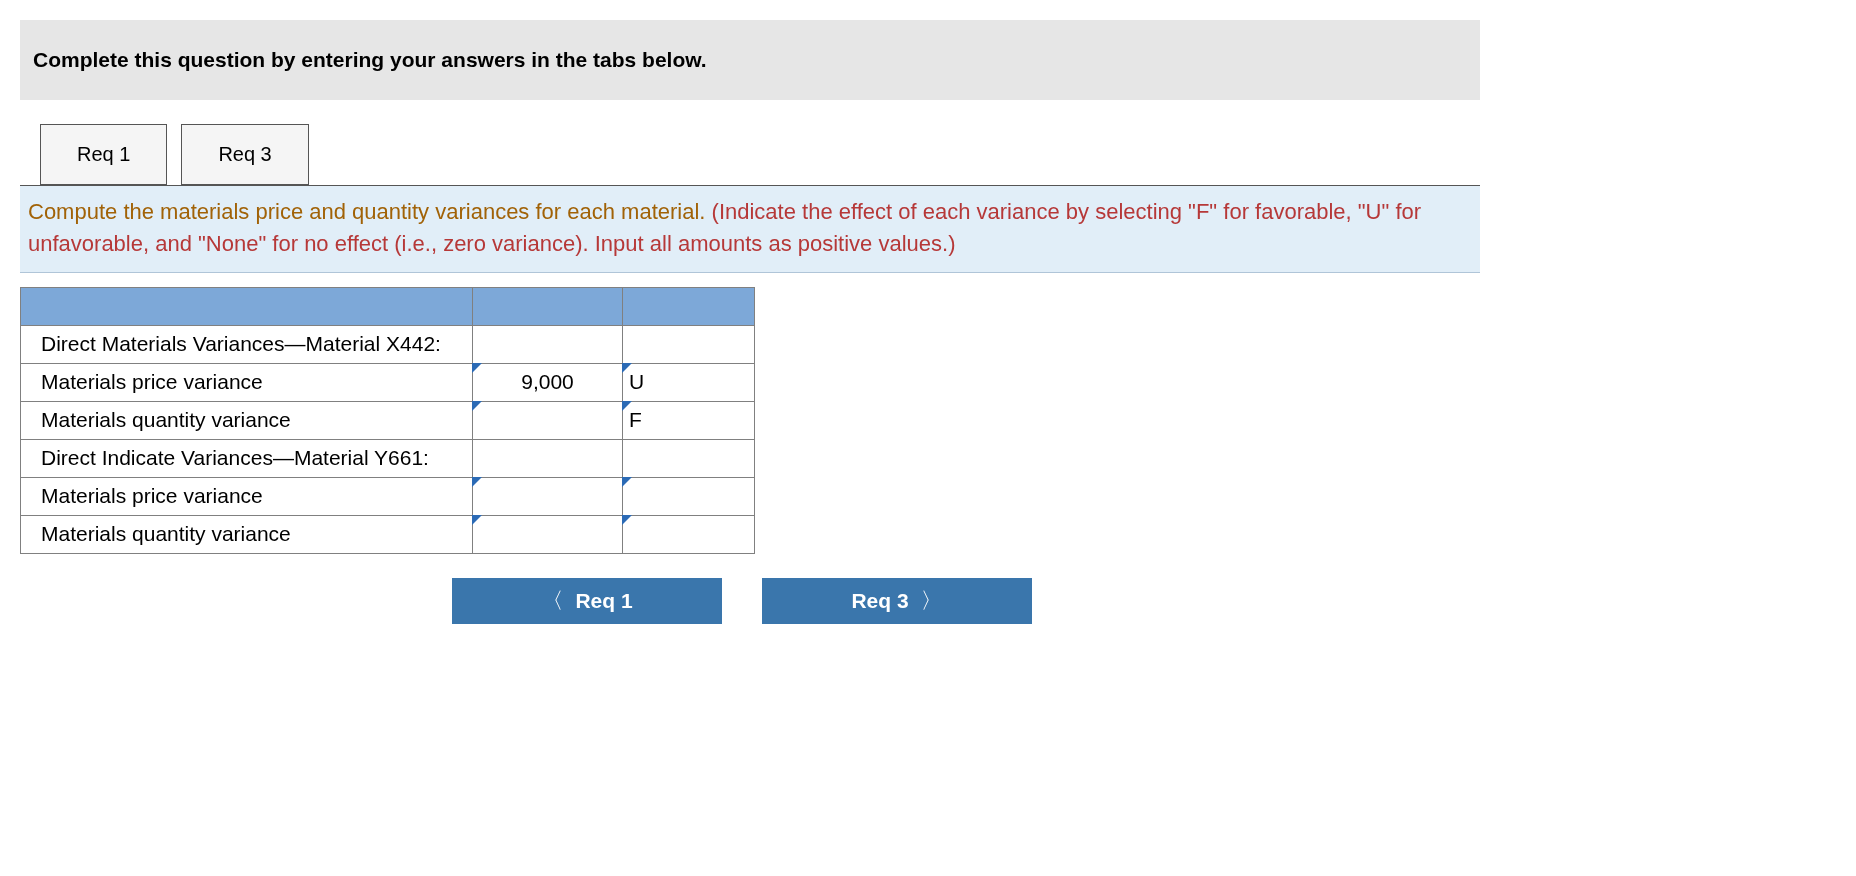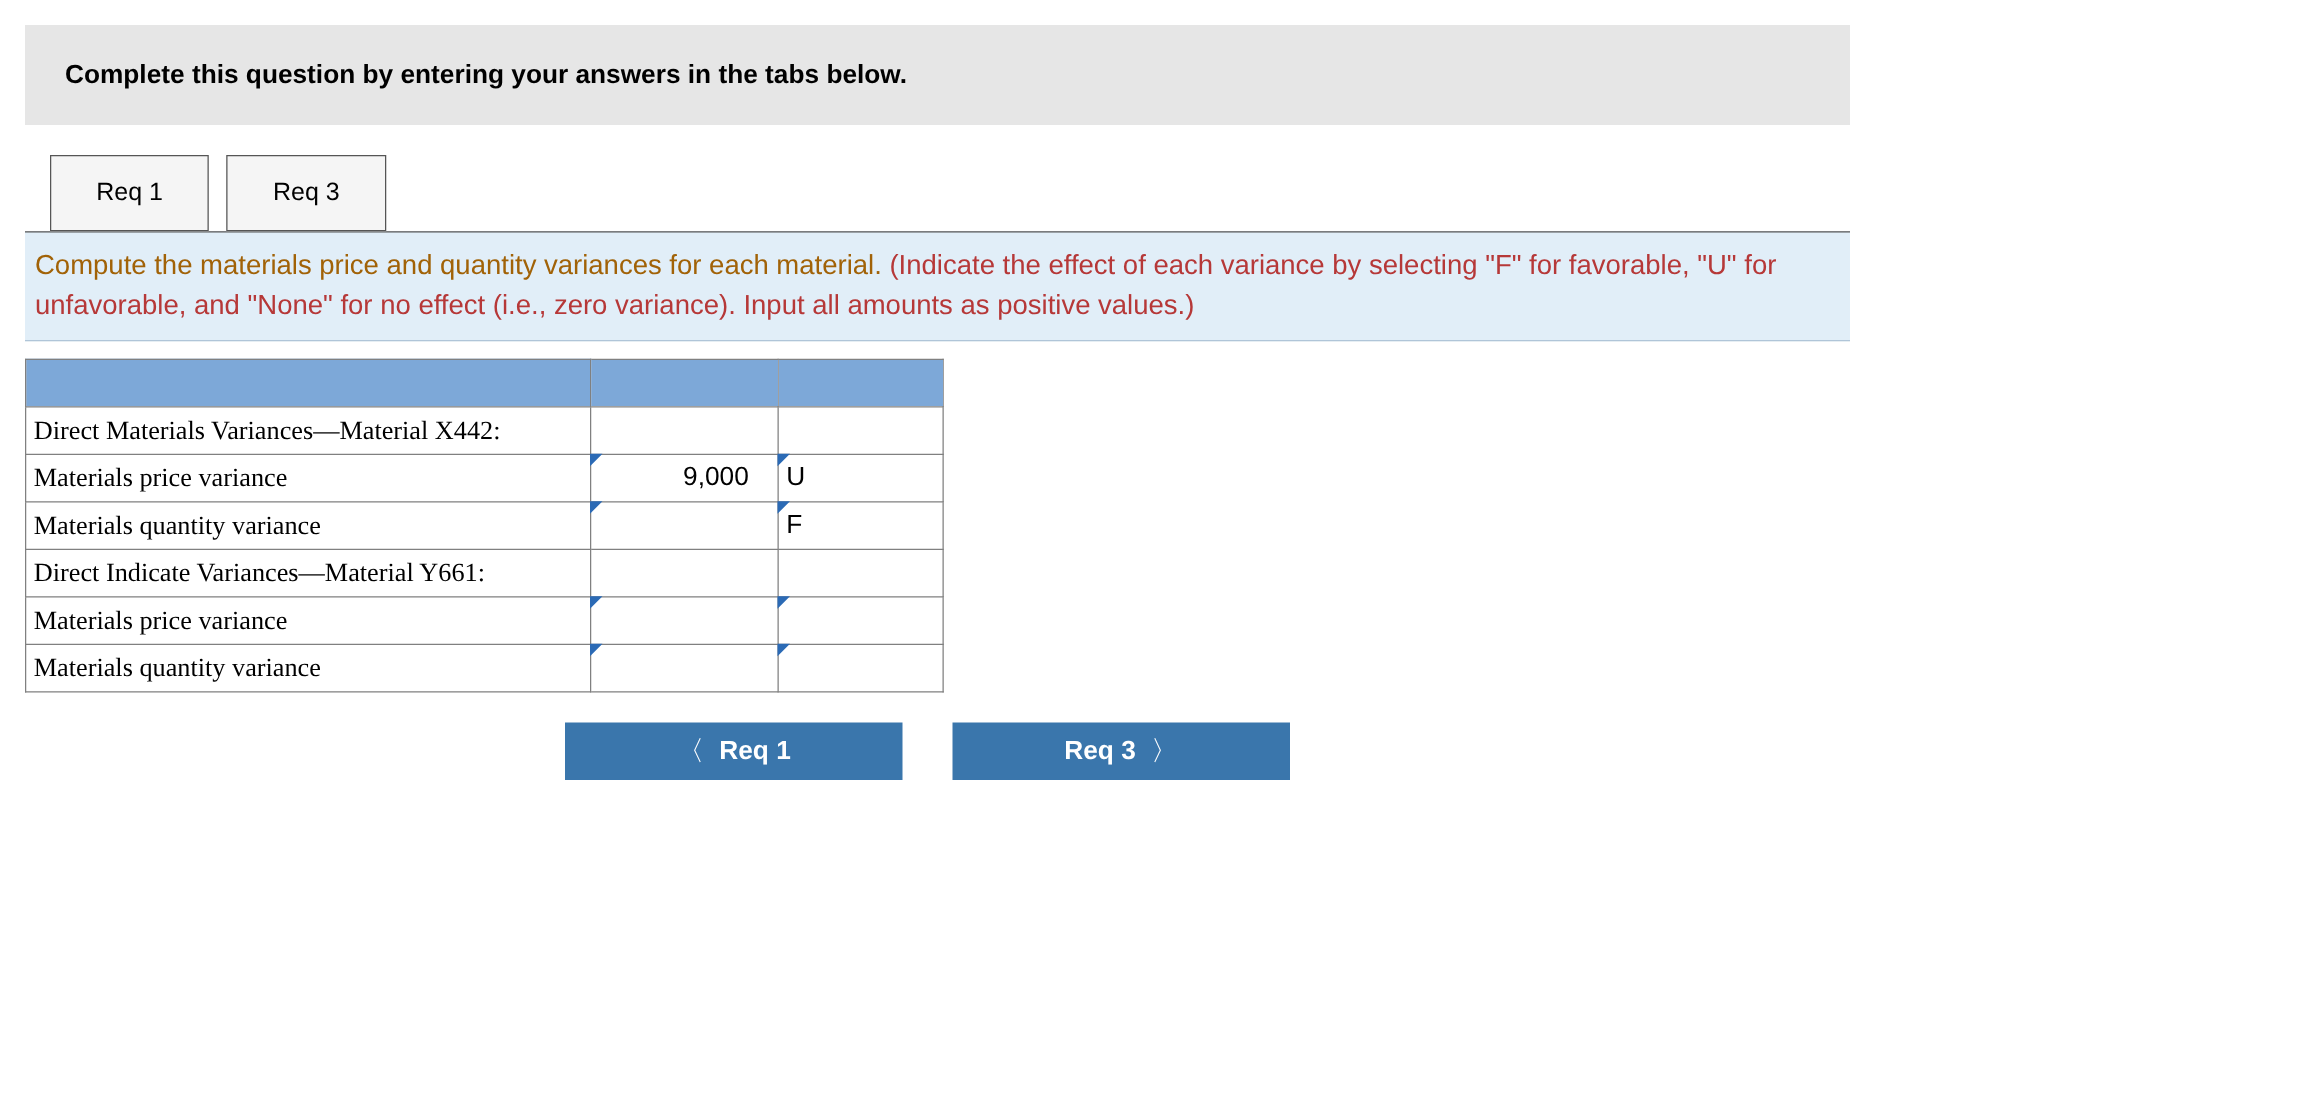--- a/index.html
+++ b/index.html
@@ -11,21 +11,21 @@
       font-family: Verdana, Arial, sans-serif;
       font-size: 20px;
       background: #ffffff;
       padding: 20px;
     }
     .container {
       width: 1460px;
     }
     .instruction-banner {
       background: #e6e6e6;
-      padding: 28px 32px;
+      padding: 28px 13px;
       margin-bottom: 24px;
     }
     .instruction-banner-text {
       font-weight: bold;
       font-size: 21px;
     }
     .tabs {
       display: flex;
       gap: 14px;
       margin-left: 20px;
@@ -68,27 +68,26 @@
       border-collapse: collapse;
       margin-top: 14px;
     }
     .variance-table td {
       border: 1px solid #808080;
       font-size: 21px;
       vertical-align: middle;
     }
     .variance-table .label-cell {
       width: 452px;
-      padding: 4px 6px;
-      font-family: Liberation Serif, serif;
+      padding: 4px 20px;
     }
     .variance-table .value-cell {
       width: 150px;
-      padding: 4px 23px;
-      text-align: right;
+      padding: 4px 12px;
+      text-align: center;
       position: relative;
     }
     .variance-table .effect-cell {
       width: 132px;
       padding: 4px 6px;
       text-align: left;
       position: relative;
     }
     .variance-table tr.header-row td {
       background: #7da8d8;

